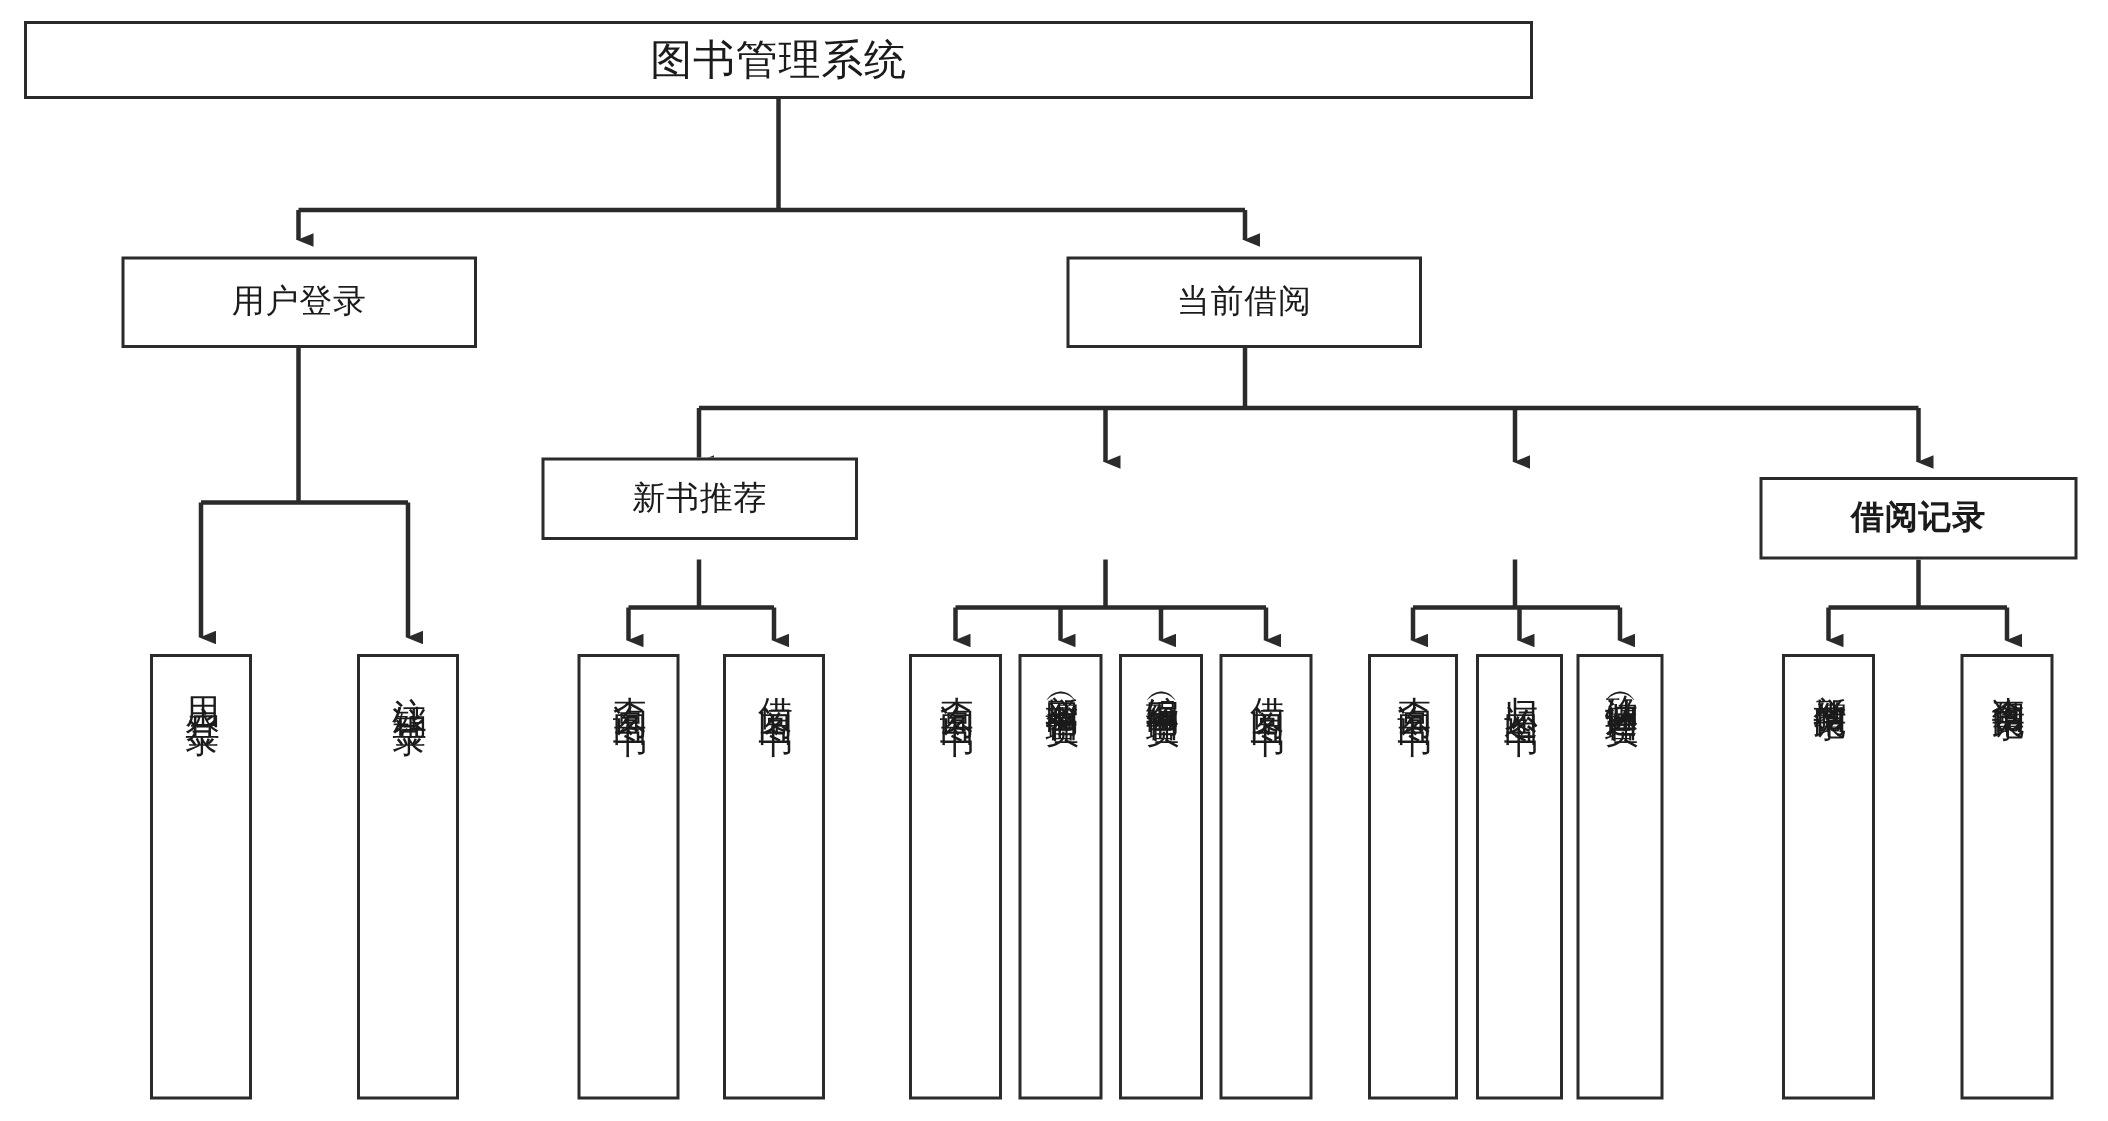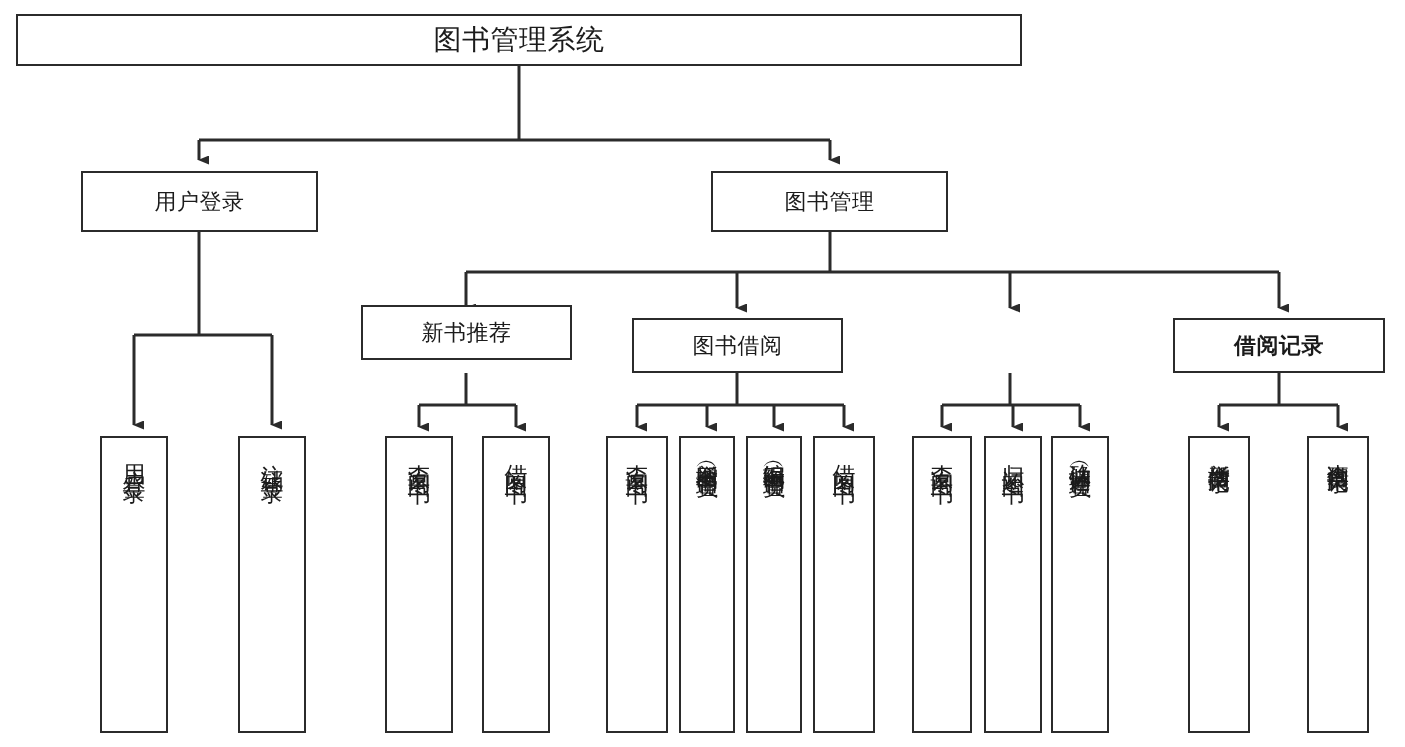--- a/index.html
+++ b/index.html
@@ -136,28 +136,25 @@
   </svg>
 
   <div class="node horiz root" style="left:16px; top:14px; width:1006px; height:52px;">
     <span class="node-label">图书管理系统</span>
   </div>
 
   <div class="node horiz" style="left:81px; top:171px; width:237px; height:61px;">
     <span class="node-label">用户登录</span>
   </div>
   <div class="node horiz" style="left:711px; top:171px; width:237px; height:61px;">
-    <span class="node-label">图书管理</span>
+    <span class="node-label">当前借阅</span>
   </div>
 
   <div class="node horiz" style="left:361px; top:305px; width:211px; height:55px;">
     <span class="node-label">新书推荐</span>
-  </div>
-  <div class="node horiz" style="left:632px; top:318px; width:211px; height:55px;">
-    <span class="node-label">图书借阅</span>
   </div>
   <div class="node horiz" style="left:1173px; top:318px; width:212px; height:55px;font-weight:bold;">
     <span class="node-label">借阅记录</span>
   </div>
 
   <div class="node vert" style="left:100px; top:436px; width:68px; height:297px;">
     <span class="node-label">用户登录</span>
   </div>
   <div class="node vert" style="left:238px; top:436px; width:68px; height:297px;">
     <span class="node-label">注销登录</span>

